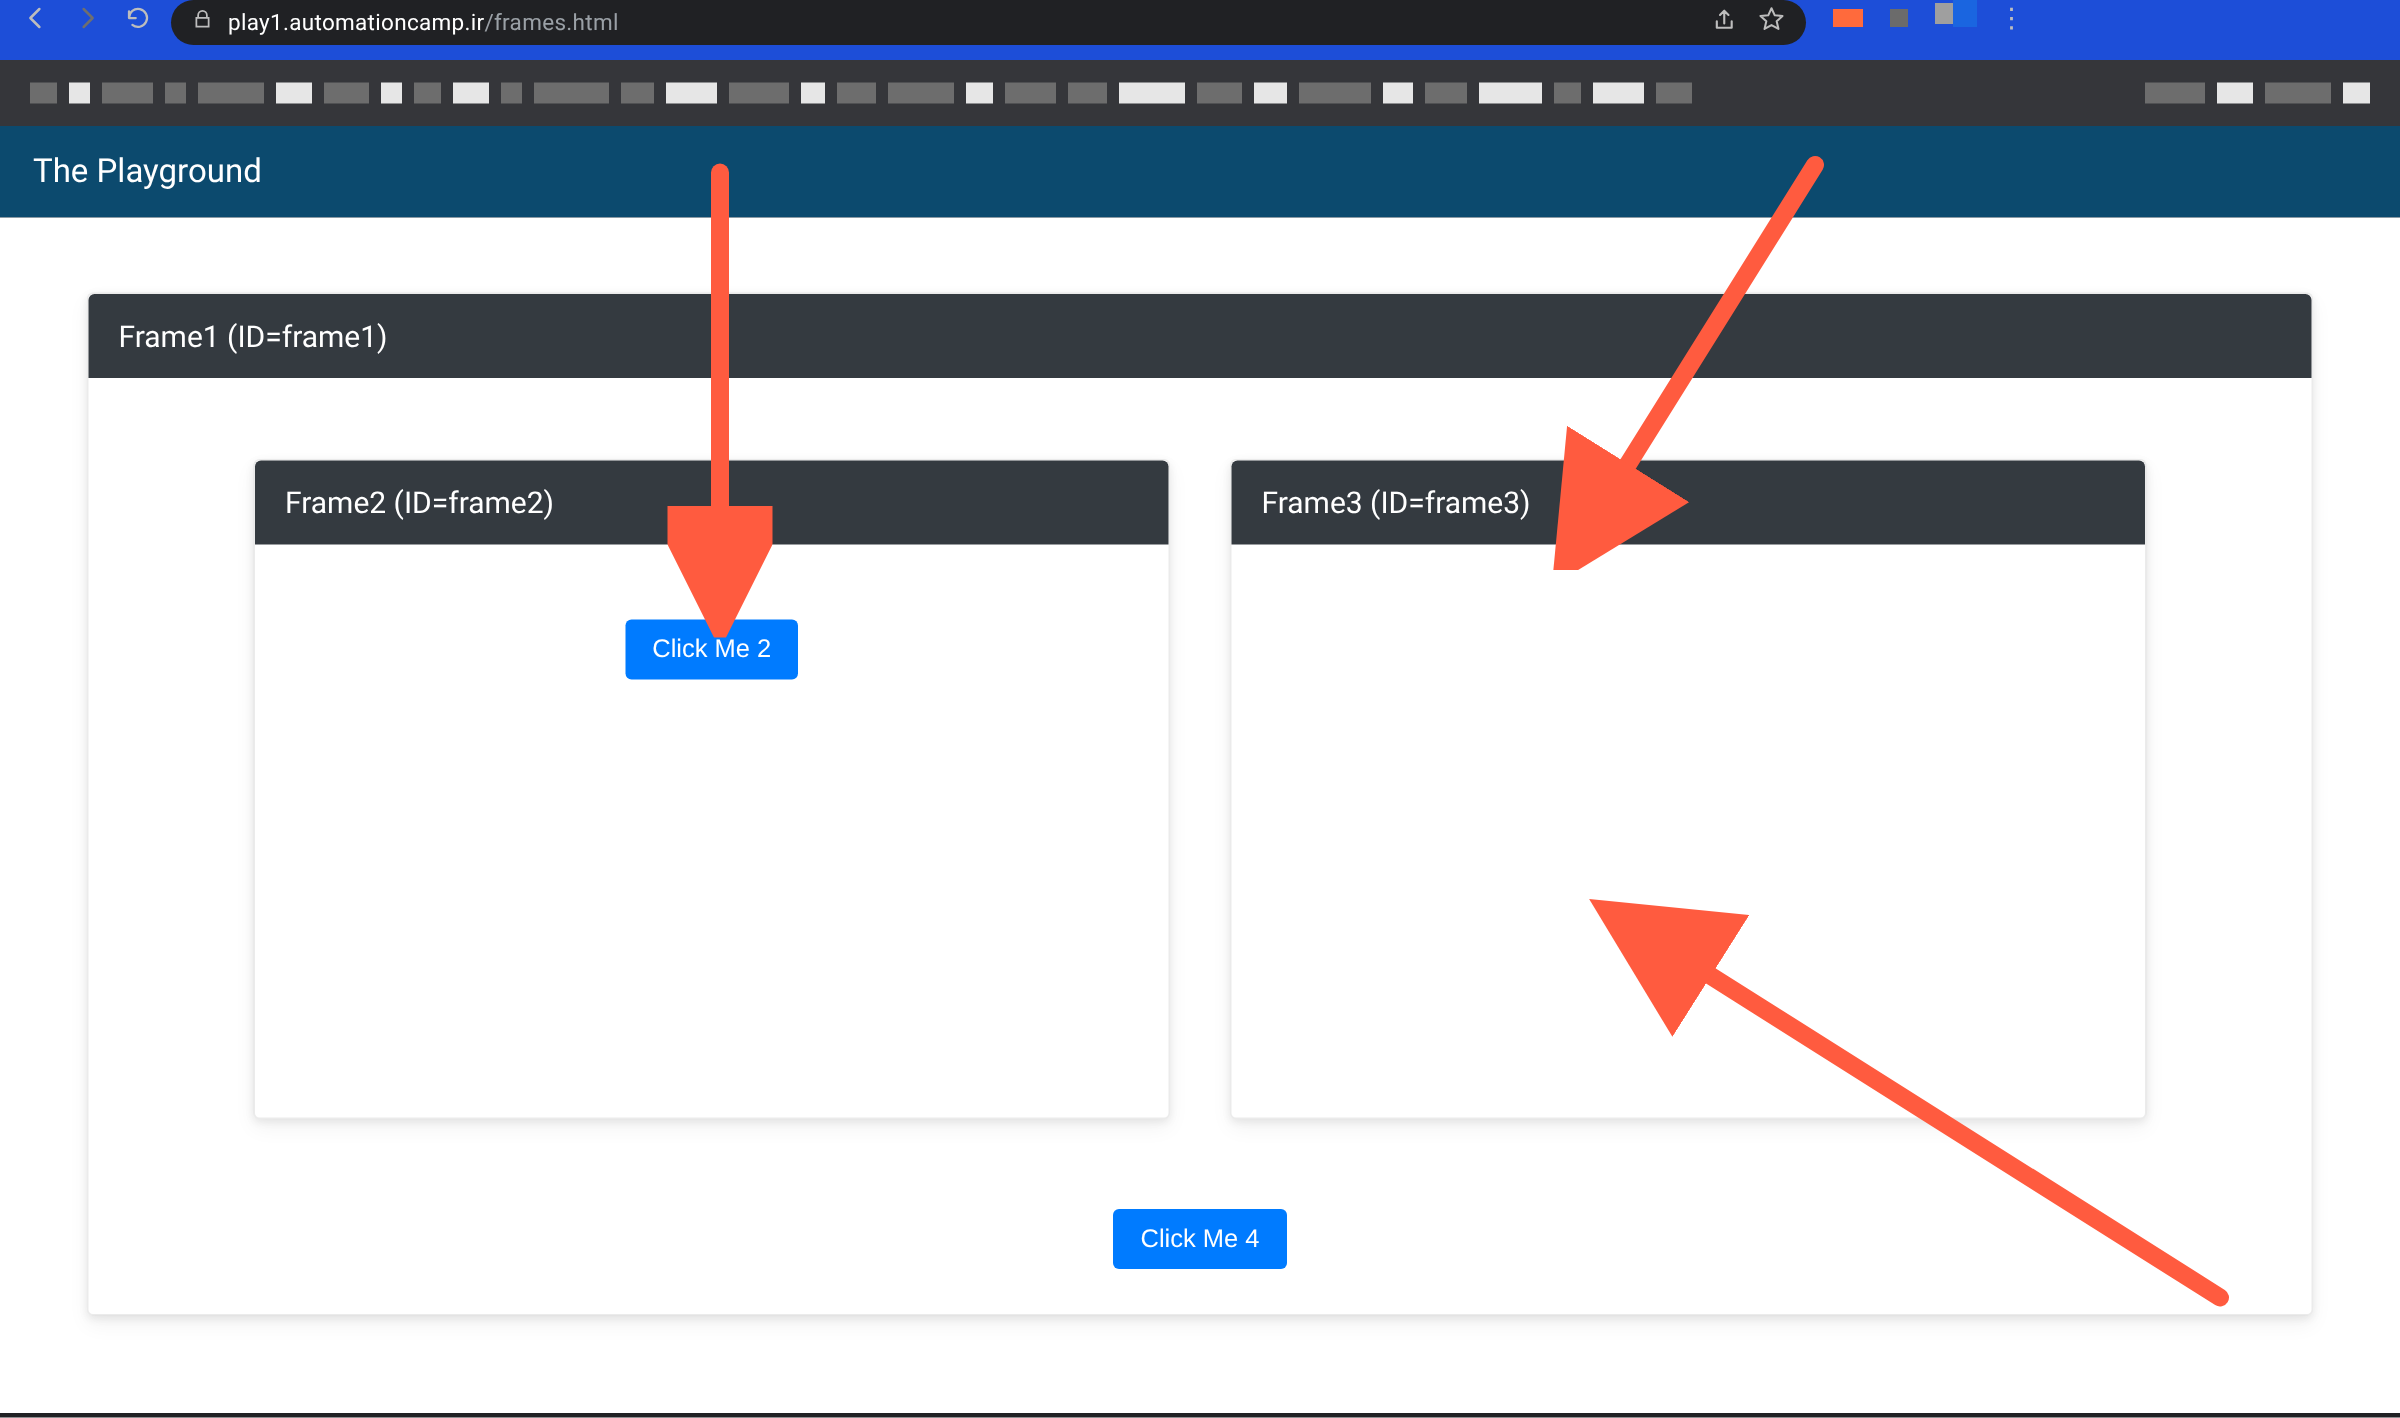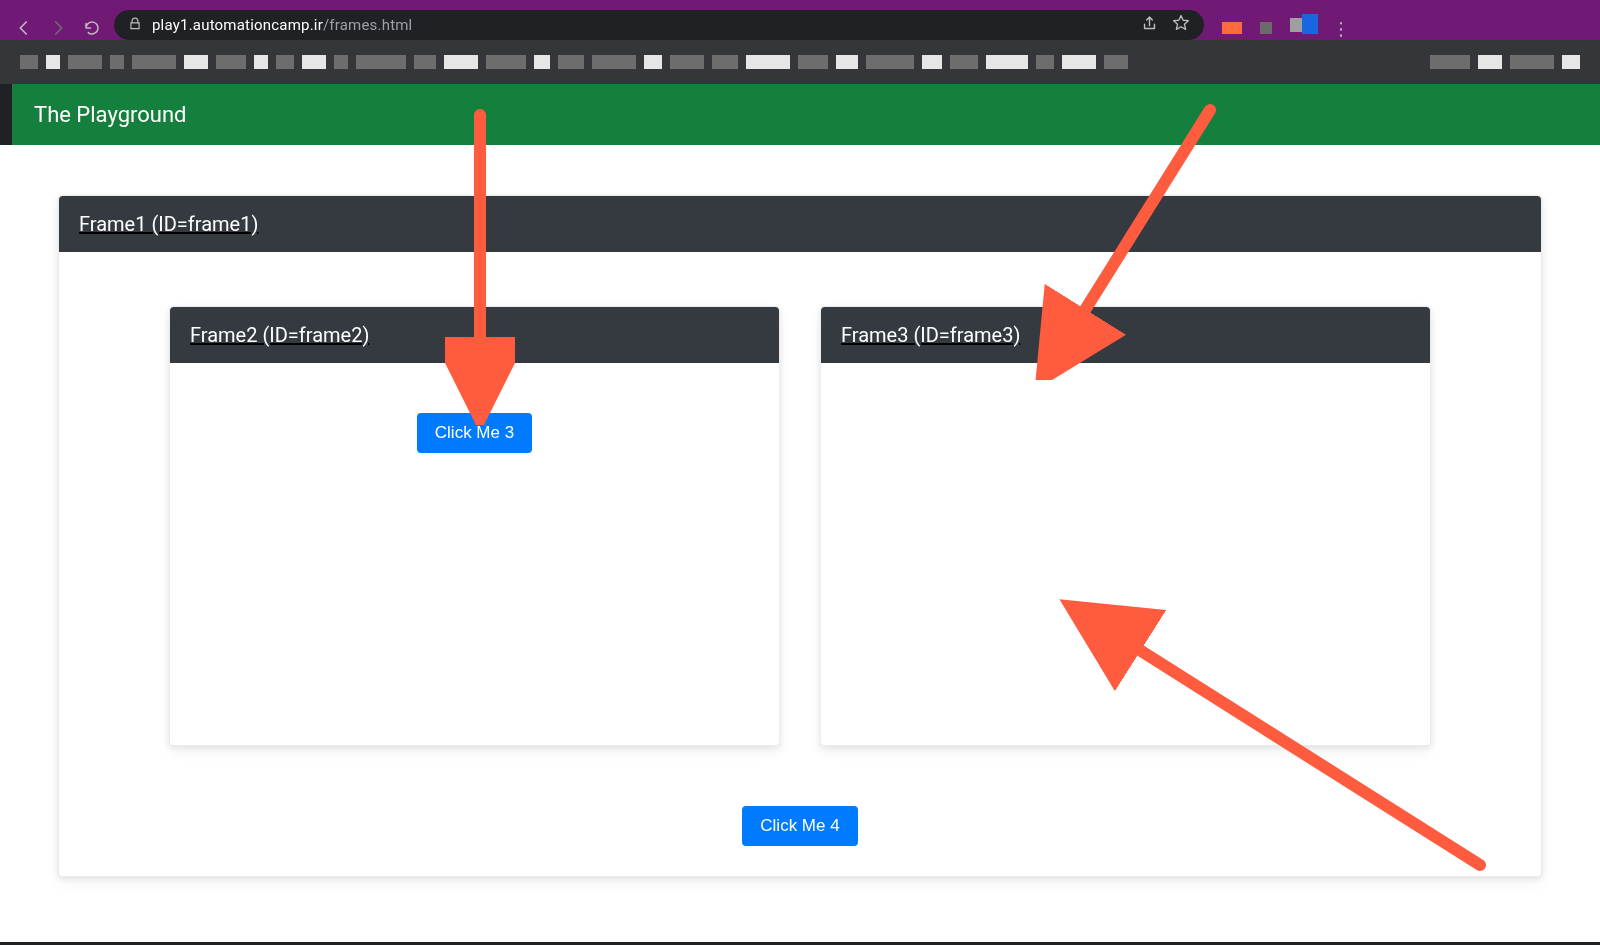--- a/index.html
+++ b/index.html
@@ -10,24 +10,24 @@
     body {
       font-family: -apple-system, BlinkMacSystemFont, "Segoe UI", Roboto, Helvetica, Arial, sans-serif;
       background: #202124;
       width: 1600px;
       height: 945px;
       overflow: hidden;
       position: relative;
     }
     
     .browser-toolbar {
-      background: #701a75;
+      background: #1d4ed8;
       height: 40px;
       display: flex;
-      align-items: flex-end;
+      align-items: flex-start;
       padding: 0 12px;
       gap: 10px;
     }
     .nav-btn {
       color: #9aa0a6;
       width: 24px;
       height: 24px;
       display: flex;
       align-items: center;
       justify-content: center;
@@ -71,26 +71,25 @@
       padding: 0 20px;
     }
     .bm {
       height: 14px;
       background: #6d6d6d;
     }
     .bm.light { background: #e6e6e6; }
 
     
     .page-header {
-      background: #15803d;
+      background: #0c4a6e;
       color: #fff;
       padding: 18px 22px;
       font-size: 22px;
       font-weight: 400;
-      margin-left: 12px;
     }
 
     
     .page-body {
       background: #ffffff;
       height: calc(945px - 40px - 44px - 64px);
       padding: 50px 58px 30px;
       position: relative;
     }
 
@@ -102,21 +101,21 @@
     }
     .card-header {
       background: #343a40;
       color: #fff;
       padding: 16px 20px;
       font-size: 20px;
       border-top-left-radius: 4px;
       border-top-right-radius: 4px;
     }
 
-    .frame1 { width: 100%; text-decoration: underline; }
+    .frame1 { width: 100%; }
     .frame1-body {
       display: flex;
       padding: 54px 110px 40px;
       gap: 40px;
       justify-content: space-between;
       flex-wrap: wrap;
     }
     .inner-frame {
       flex: 1 1 45%;
       min-height: 440px;
@@ -244,21 +243,21 @@
 <div class="page-body">
 
   <div class="card frame1">
     <div class="card-header">Frame1 (ID=frame1)</div>
 
     <div class="frame1-body">
 
       <div class="card inner-frame">
         <div class="card-header">Frame2 (ID=frame2)</div>
         <div class="inner-body">
-          <button class="btn">Click Me 3</button>
+          <button class="btn">Click Me 2</button>
         </div>
       </div>
 
       <div class="card inner-frame">
         <div class="card-header">Frame3 (ID=frame3)</div>
       </div>
 
     </div>
 
     <div class="frame1-footer">

